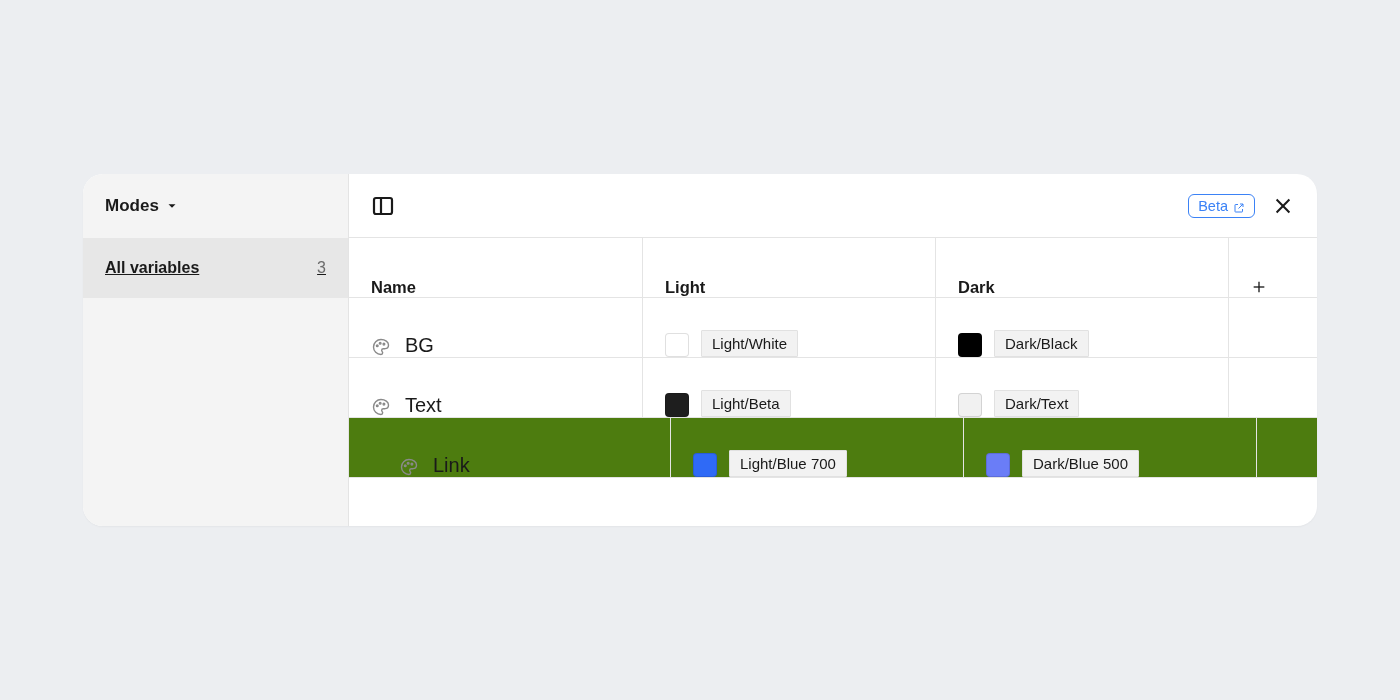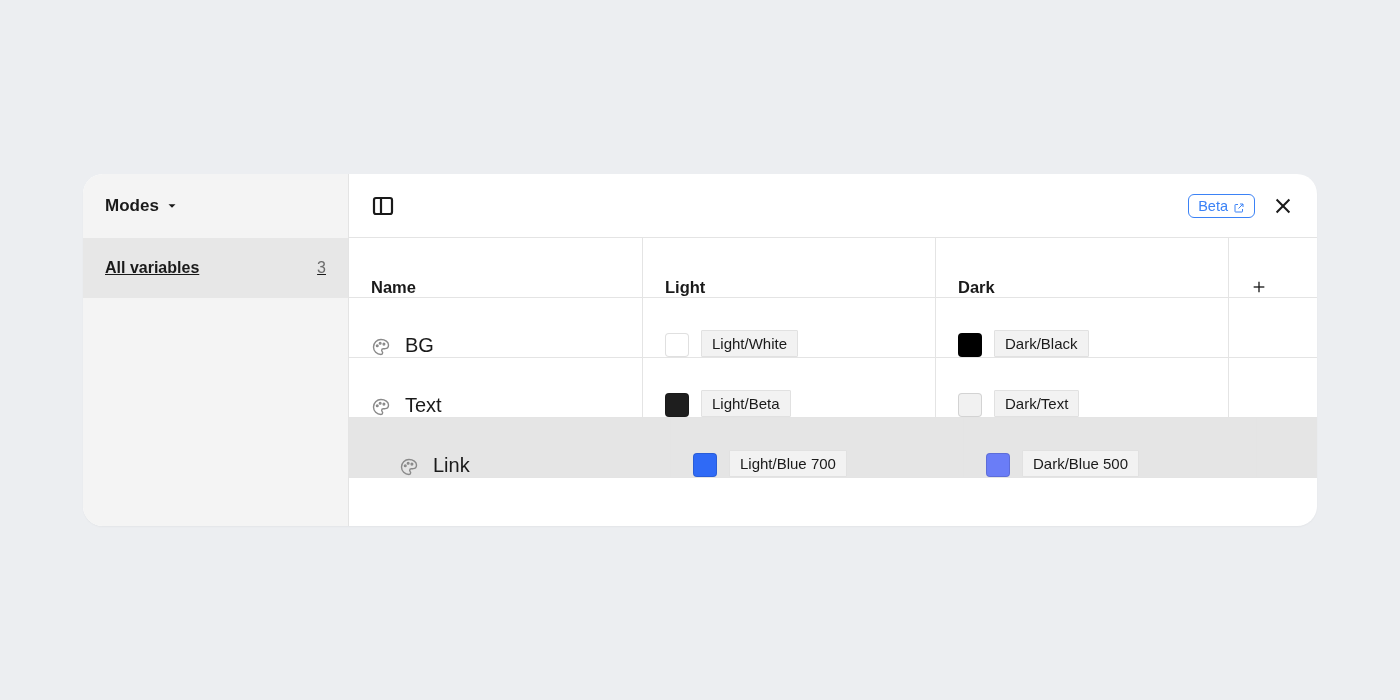--- a/index.html
+++ b/index.html
@@ -101,21 +101,21 @@
     align-items: flex-end;
     padding: 0 22px;
     border-right: 1px solid #e4e4e4;
   }
   .col-name  { width: 294px; }
   .col-mode  { width: 293px; }
   .col-plus  { width: 60px; border-right: none; justify-content: center; cursor: pointer; }
   .header-cell { font-weight: 600; font-size: 16.5px; }
 
   .body-row { border-bottom: 1px solid #e4e4e4; cursor: pointer; }
-  .body-row.selected { background: #e5e5e5; padding-left: 28px; }
+  .body-row.selected { background: #4d7c0f; padding-left: 28px; }
   .cell.name { gap: 14px; font-size: 20px; }
   .palette-icon { width: 20px; height: 20px; stroke: #8a8a8a; fill: none; stroke-width: 1.7; }
 
   .cell.value { gap: 12px; }
   .swatch {
     width: 24px; height: 24px;
     border-radius: 4px;
     border: 1px solid rgba(0,0,0,0.12);
   }
   .value-chip {

